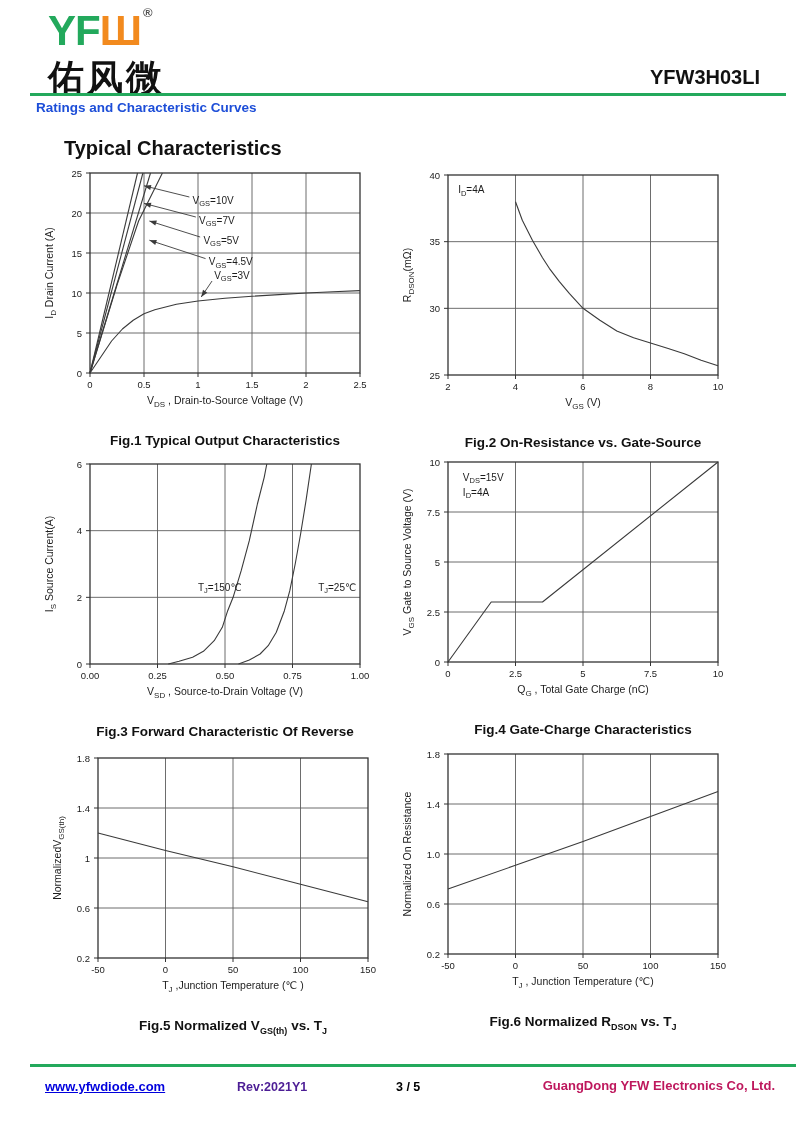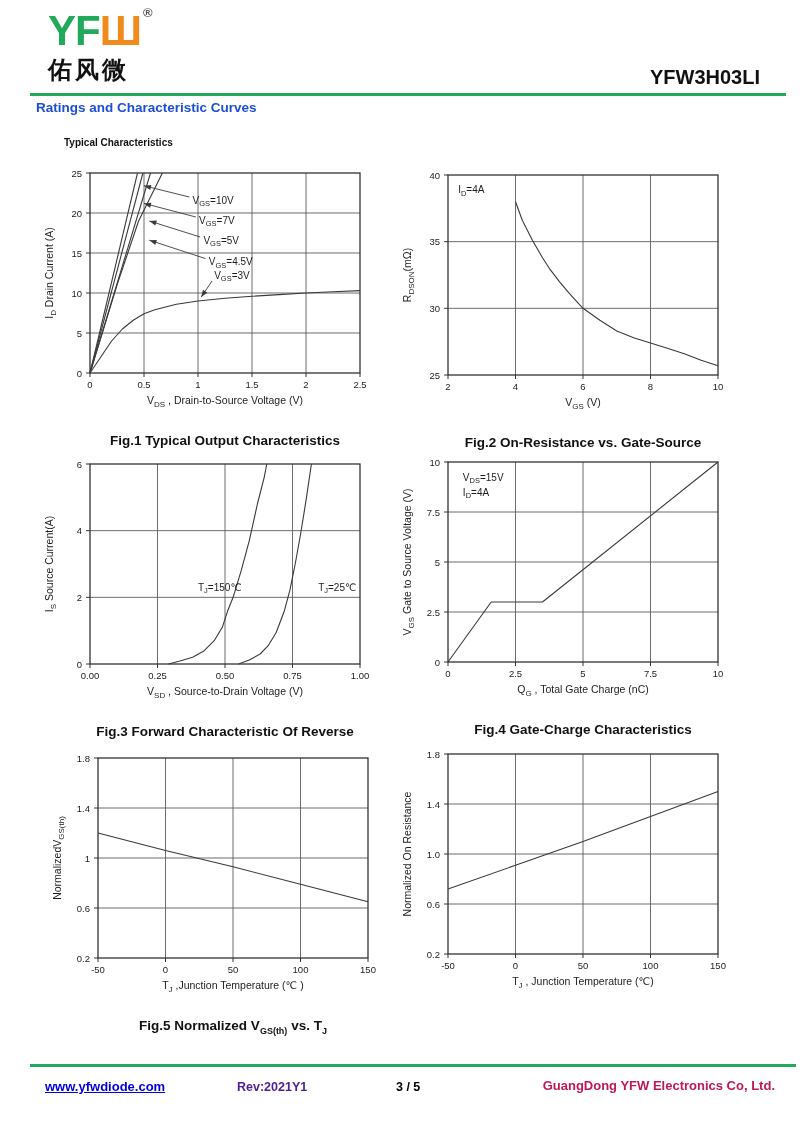--- a/index.html
+++ b/index.html
@@ -6,25 +6,25 @@
   html,body{margin:0;padding:0;}
   body{width:800px;height:1130px;background:#ffffff;font-family:"Liberation Sans",sans-serif;position:relative;overflow:hidden;}
   .page{position:absolute;left:0;top:0;width:800px;height:808px;}
 
   
   .logo{position:absolute;left:48px;top:10px;}
   .logo-text{font-size:42px;font-weight:800;line-height:1;letter-spacing:-1px;}
   .lg-green{color:#23a95c;}
   .lg-orange{color:#f28a1e;}
   .lg-reg{font-size:13px;color:#555;vertical-align:top;position:relative;top:-4px;left:2px;font-weight:700;}
-  .lg-cn{font-size:24px;font-weight:700;color:#111;letter-spacing:3px;margin-top:2px;}
+  .lg-cn{font-size:36px;font-weight:700;color:#111;letter-spacing:3px;margin-top:2px;}
   .part-number{position:absolute;right:40px;top:66px;font-size:20px;font-weight:700;color:#111;}
   .rule{position:absolute;left:30px;top:93px;width:756px;height:3px;background:#23a95c;}
   .section-title{position:absolute;left:36px;top:100px;font-size:13.5px;font-weight:700;color:#1d4ed8;}
-  .page-heading{position:absolute;left:64px;top:137px;font-size:10px;font-weight:700;color:#111;margin:0;}
+  .page-heading{position:absolute;left:64px;top:137px;font-size:20px;font-weight:700;color:#111;margin:0;}
 
   
   .fig-slot{position:absolute;width:340px;}
   #slot-fig1{left:40px;top:161px;}
   #slot-fig2{left:398px;top:163px;}
   #slot-fig3{left:40px;top:452px;}
   #slot-fig4{left:398px;top:450px;}
   #slot-fig5{left:48px;top:746px;}
   #slot-fig6{left:398px;top:742px;}
   svg text{font-family:"Liberation Sans","DejaVu Sans",sans-serif;}
@@ -264,21 +264,21 @@
         <text x="185" y="227" text-anchor="middle" font-size="9.5" fill="#1c1c1c">50</text>
         <text x="252.5" y="227" text-anchor="middle" font-size="9.5" fill="#1c1c1c">100</text>
         <text x="320" y="227" text-anchor="middle" font-size="9.5" fill="#1c1c1c">150</text>
         <text x="42" y="215.5" text-anchor="end" font-size="9.5" fill="#1c1c1c">0.2</text>
         <text x="42" y="165.5" text-anchor="end" font-size="9.5" fill="#1c1c1c">0.6</text>
         <text x="42" y="115.5" text-anchor="end" font-size="9.5" fill="#1c1c1c">1.0</text>
         <text x="42" y="65.50000000000003" text-anchor="end" font-size="9.5" fill="#1c1c1c">1.4</text>
         <text x="42" y="15.5" text-anchor="end" font-size="9.5" fill="#1c1c1c">1.8</text>
         <text x="185" y="243" text-anchor="middle" font-size="10.5" fill="#1c1c1c"><tspan>T</tspan><tspan font-size="8" dy="2.5">J</tspan><tspan dy="-2.5"> , Junction Temperature (℃)</tspan></text>
         <text x="13" y="112" text-anchor="middle" font-size="10.5" fill="#1c1c1c" transform="rotate(-90 13 112)"><tspan>Normalized On Resistance</tspan></text>
-      </svg></div>
+      </svg><div class="fig-caption">Fig.6 Normalized R<sub>DSON</sub> vs. T<sub>J</sub></div></div>
 
   <div class="rule2"></div>
   <a class="site" href="#">www.yfwdiode.com</a>
   <span class="rev">Rev:2021Y1</span>
   <span class="pageno">3 / 5</span>
   <span class="company">GuangDong YFW Electronics Co, Ltd.</span>
 
 </div>
 
 </body></html>

